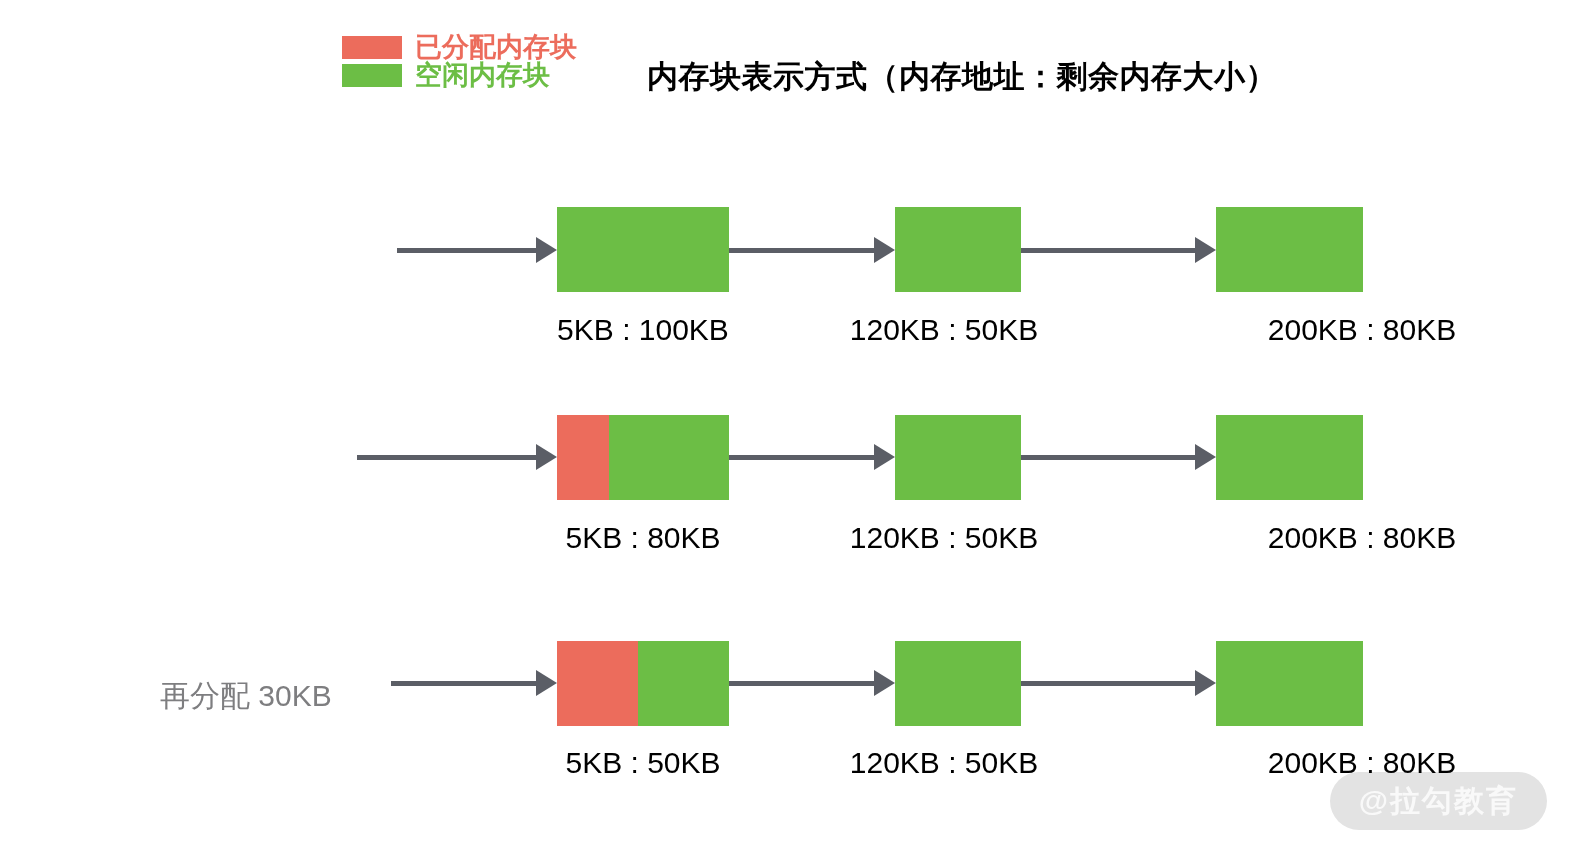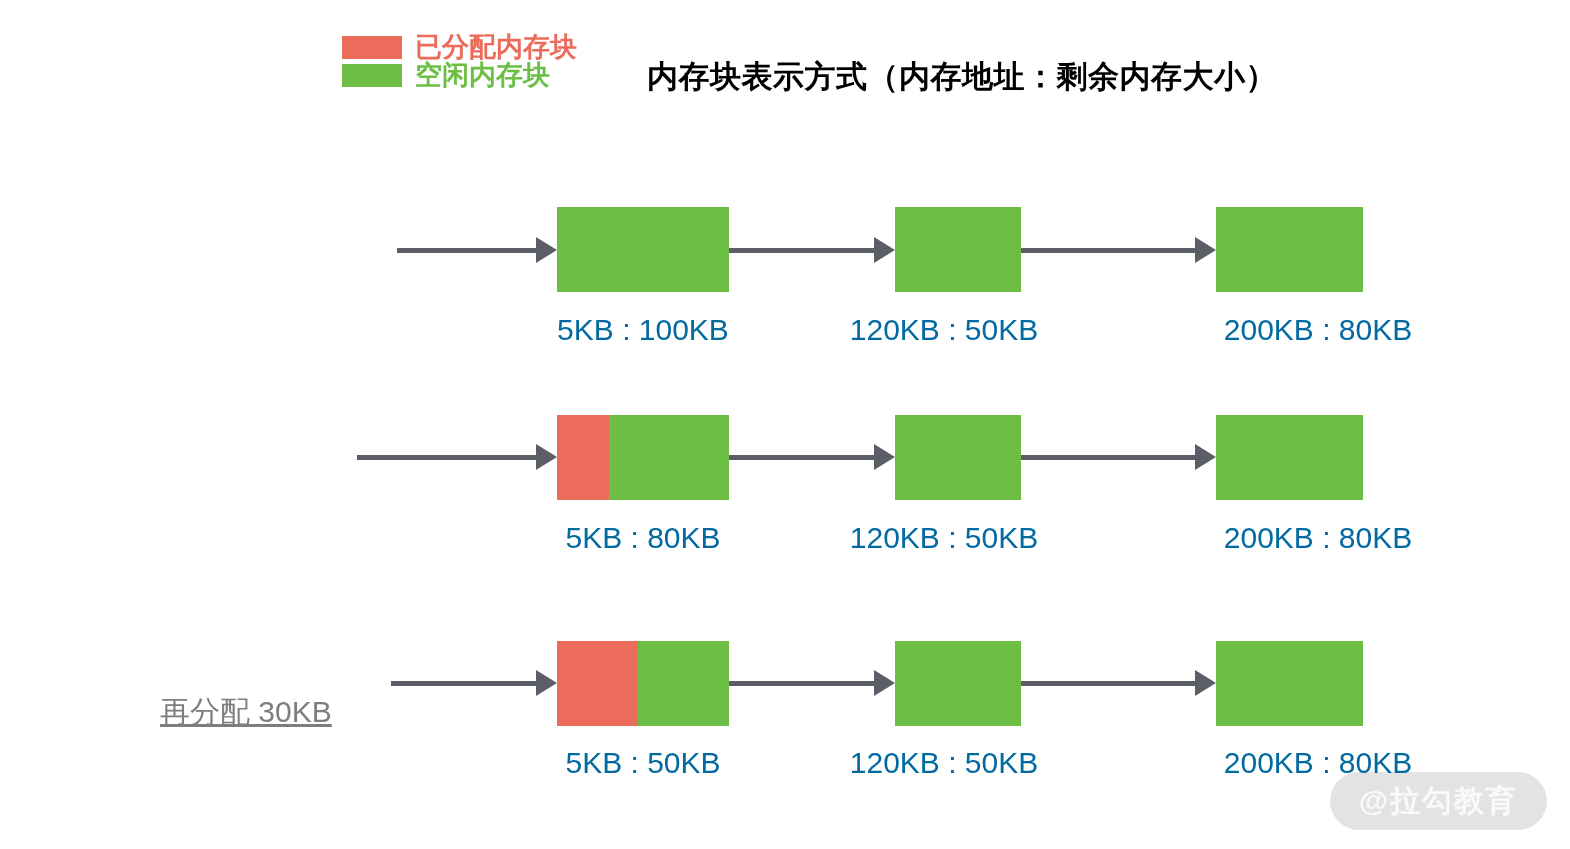--- a/index.html
+++ b/index.html
@@ -91,39 +91,39 @@
   .ar-lead-r3 { left: 391px; width: 166px; }
   .ar-2 { left: 729px;  width: 166px; }
   .ar-3 { left: 1021px; width: 195px; }
 
   
   .cap {
     position: absolute;
     transform: translateX(-50%);
     white-space: nowrap;
     font-size: 30px;
-    color: #0369a1;
+    color: #000000;
     z-index: 2;
   }
   .cap-r1 { top: 313px; }
   .cap-r2 { top: 521px; }
   .cap-r3 { top: 746px; }
   .cap-1 { left: 643px; }
   .cap-2 { left: 944px; }
-  .cap-3 { left: 1318px; }
+  .cap-3 { left: 1362px; }
 
   
   .rlabel {
     position: absolute;
     font-size: 30px;
     color: #7E7E80;
     white-space: nowrap;
   }
   .rlabel-r2 { left: 190px; top: 447px; }
-  .rlabel-r3 { left: 160px; top: 692px; text-decoration: underline; }
+  .rlabel-r3 { left: 160px; top: 676px; }
 
   
   .watermark {
     position: absolute;
     left: 1330px;
     top: 772px;
     width: 217px;
     height: 58px;
     border-radius: 29px;
     background: #E3E3E3;

